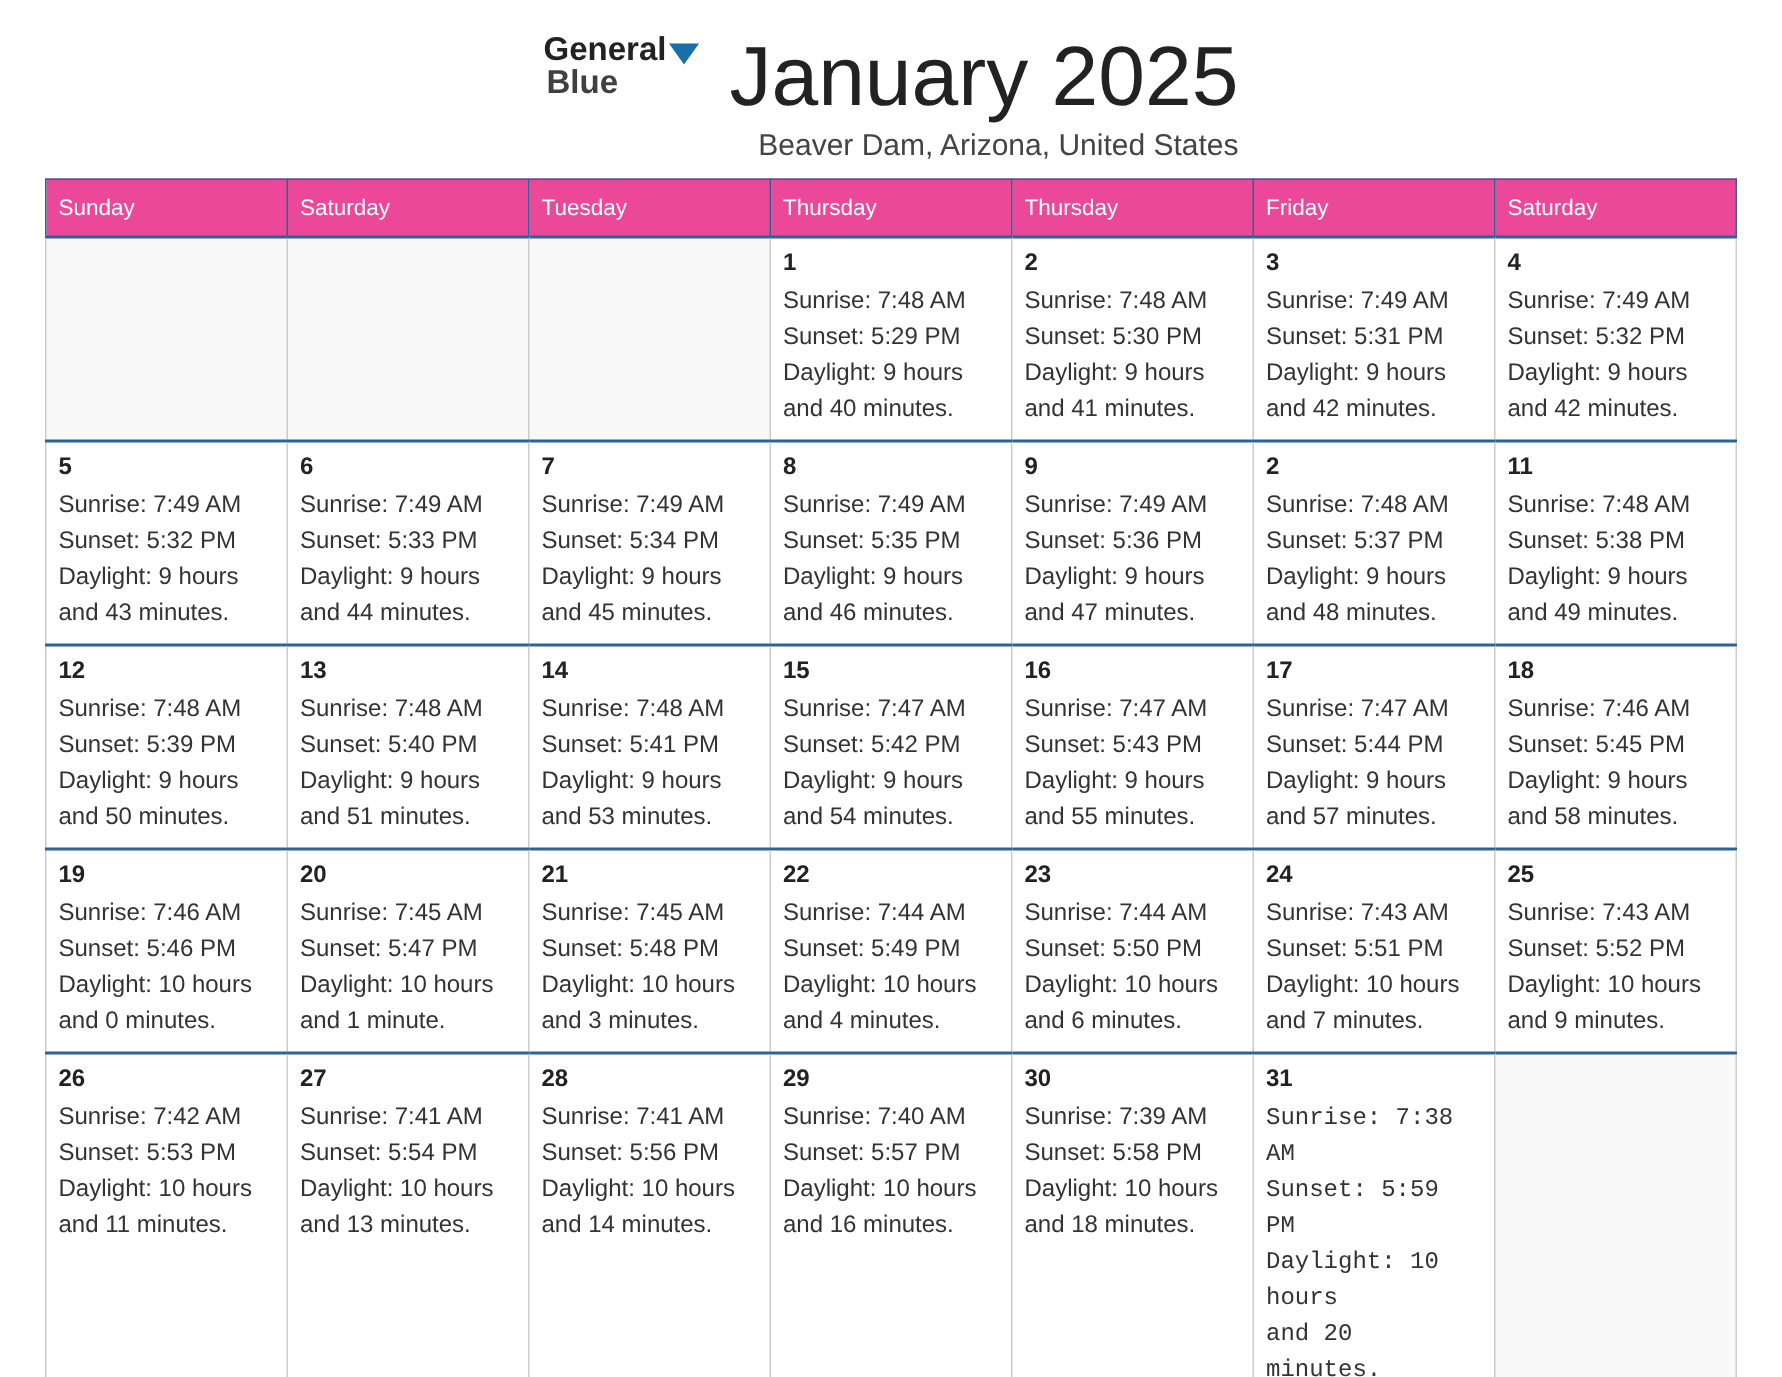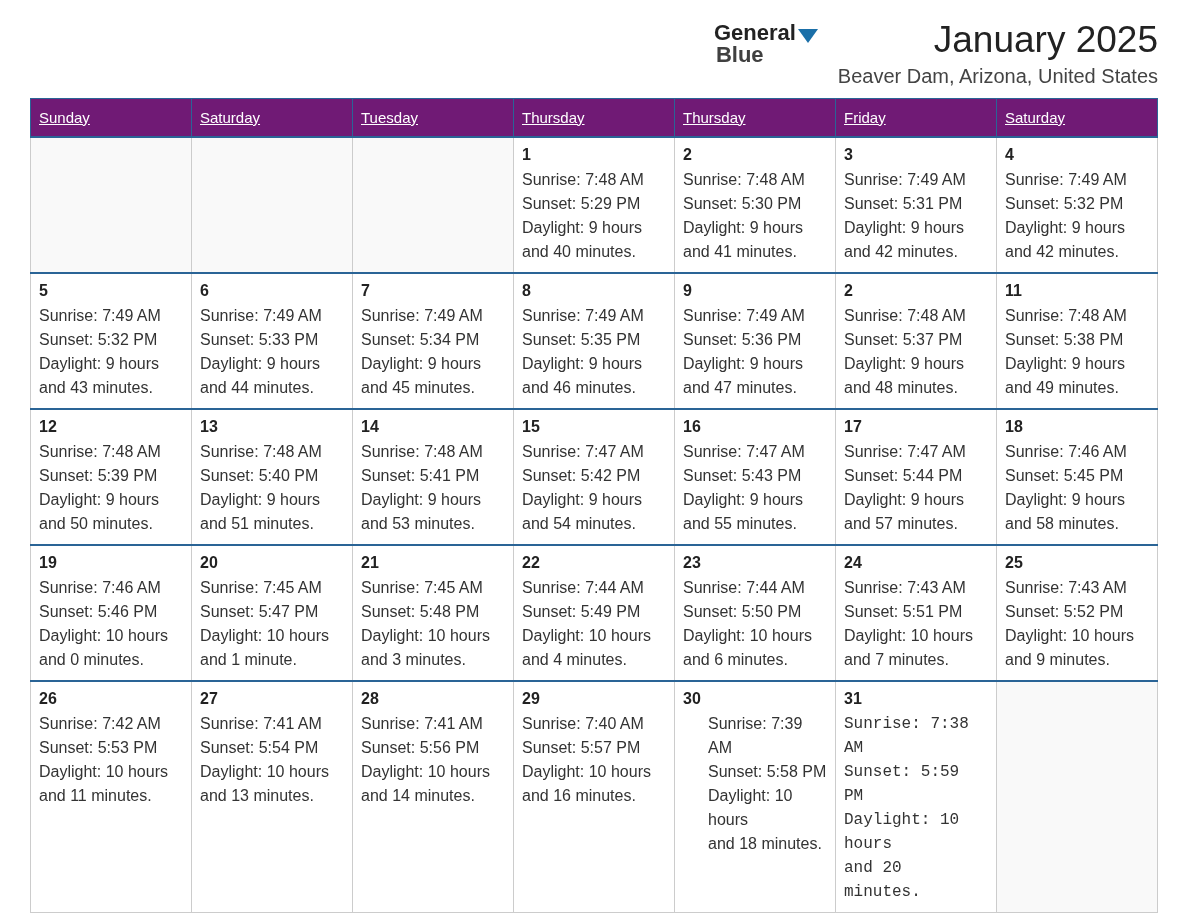--- a/index.html
+++ b/index.html
@@ -5,62 +5,61 @@
     * { margin: 0; padding: 0; box-sizing: border-box; }
     body {
       font-family: Arial, sans-serif;
       background: #fff;
       width: 1188px;
       min-height: 918px;
       padding: 20px 30px;
     }
     .header {
       display: flex;
-      justify-content: flex-end;
+      justify-content: center;
       align-items: flex-start;
       margin-bottom: 10px;
       gap: 20px;
     }
     .logo-arrow {
       width: 0;
       height: 0;
       border-left: 10px solid transparent;
       border-right: 10px solid transparent;
       border-top: 14px solid #1a6fa8;
       margin-left: 2px;
       margin-top: 6px;
     }
     .title-section {
       text-align: right;
     }
     .month-title {
-      font-size: 37px;
+      font-size: 56px;
       font-weight: normal;
       color: #222;
       line-height: 1.1;
     }
     .location {
       font-size: 20px;
       color: #444;
       margin-top: 4px;
     }
     .calendar {
       width: 100%;
       border-collapse: collapse;
       margin-top: 10px;
     }
     .calendar th {
-      background-color: #701a75;
+      background-color: #ec4899;
       color: #fff;
       padding: 10px 8px;
       font-size: 15px;
       font-weight: normal;
       text-align: left;
       border: 1px solid #2a6496;
-      text-decoration: underline;
     }
     .calendar td {
       vertical-align: top;
       border: 1px solid #ccc;
       padding: 8px 8px;
       width: 14.28%;
       height: 110px;
       background: #fff;
     }
     .calendar td.empty {
@@ -341,21 +340,21 @@
         </td>
         <td>
           <span class="day-number">29</span>
           <div class="day-info" style="white-space: pre-line;">Sunrise: 7:40 AM
 Sunset: 5:57 PM
 Daylight: 10 hours
 and 16 minutes.</div>
         </td>
         <td>
           <span class="day-number">30</span>
-          <div class="day-info" style="white-space: pre-line; margin-left: 25px;">Sunrise: 7:39 AM
+          <div class="day-info" style="white-space: pre-line;">Sunrise: 7:39 AM
 Sunset: 5:58 PM
 Daylight: 10 hours
 and 18 minutes.</div>
         </td>
         <td>
           <span class="day-number">31</span>
           <div class="day-info" style="white-space: pre-line; font-family: Liberation Mono, monospace;">Sunrise: 7:38 AM
 Sunset: 5:59 PM
 Daylight: 10 hours
 and 20 minutes.</div>

